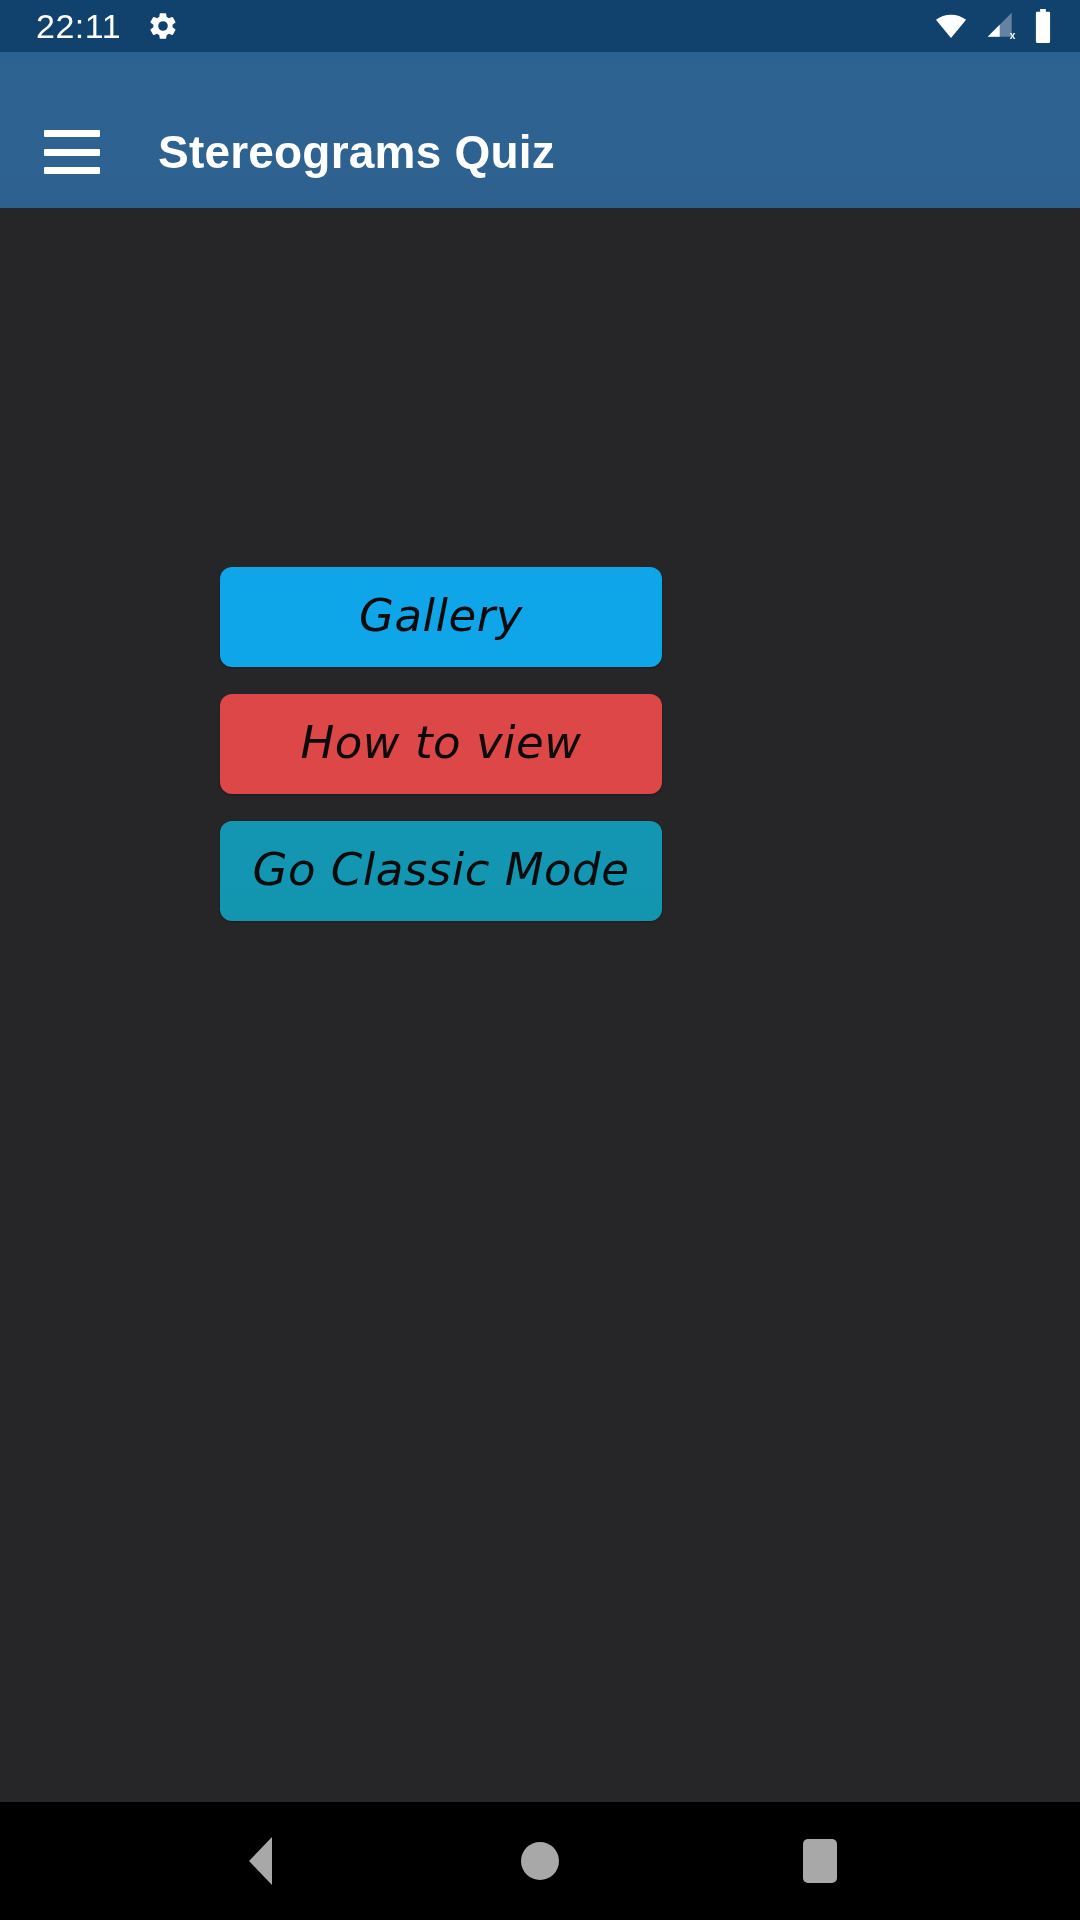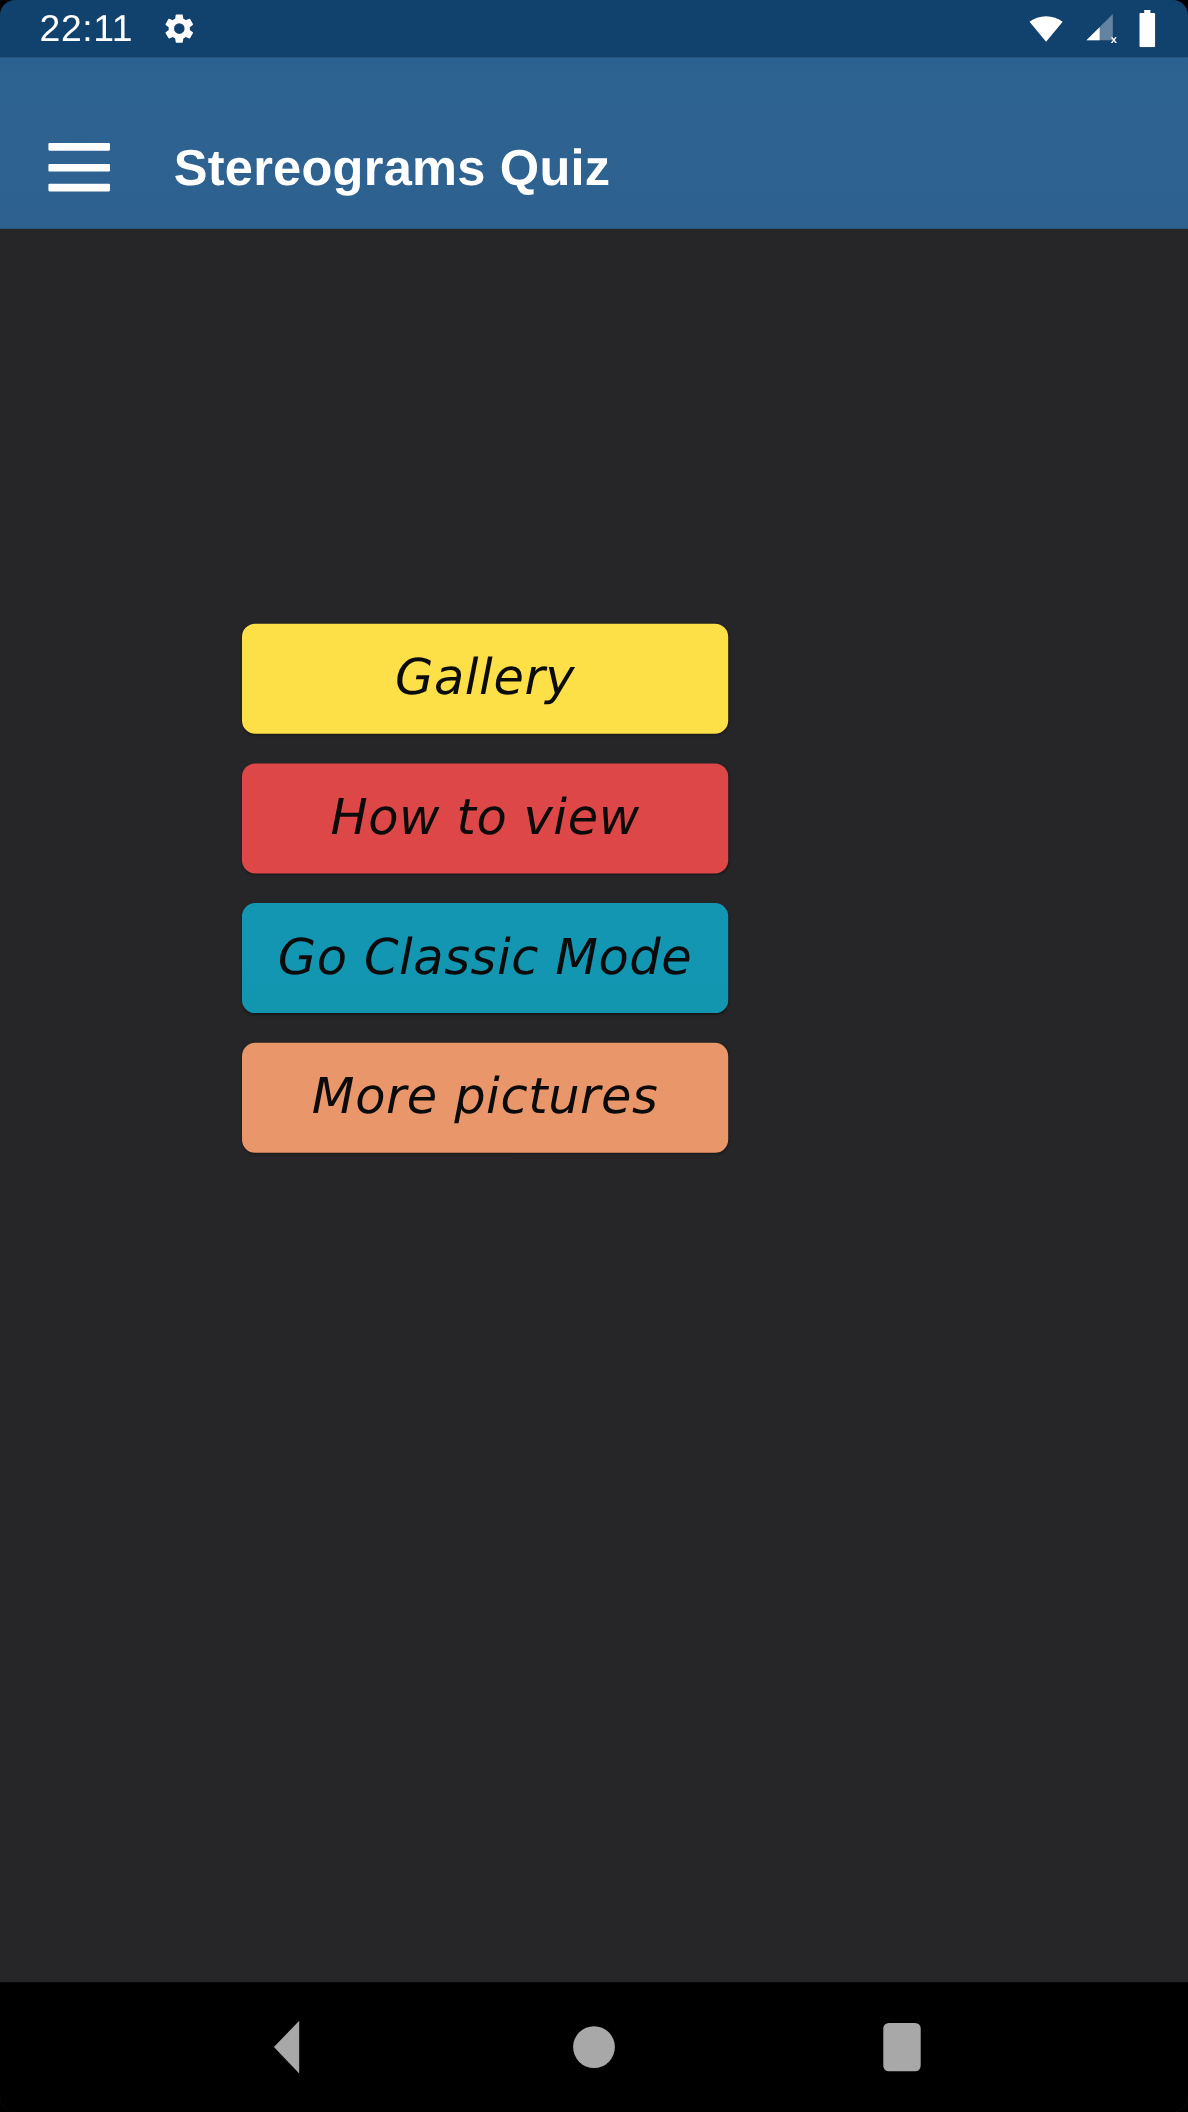--- a/index.html
+++ b/index.html
@@ -11,21 +11,20 @@
     background: #000;
     font-family: "Liberation Sans", sans-serif;
   }
 
   #screen {
     position: relative;
     width: 1080px;
     height: 1920px;
     background: #262628;
     overflow: hidden;
-    border-radius: 14px;
   }
 
   
   .status-bar {
     position: absolute;
     top: 0; left: 0;
     width: 1080px;
     height: 52px;
     background: #11416d;
     display: flex;
@@ -120,21 +119,21 @@
     font-family: "DejaVu Sans", sans-serif;
     font-style: italic;
     font-size: 45px;
     font-weight: 400;
     letter-spacing: 0.5px;
     line-height: 1;
     padding-bottom: 4px;
     box-shadow: 0 1px 2px rgba(0,0,0,0.35);
   }
 
-  .btn-gallery       { background: #fde047; }
+  .btn-gallery       { background: #0ea5e9; }
   .btn-classic-mode  { background: linear-gradient(180deg, #1296b2 0%, #1296b0 100%); }
   .btn-how-to-view   { background: #dd4747; }
   .btn-more-pictures { background: #e9966b; }
 
   
   .nav-bar {
     position: absolute;
     bottom: 0; left: 0;
     width: 1080px;
     height: 118px;
@@ -211,21 +210,20 @@
       <span></span>
     </div>
     <div class="app-title">Stereograms Quiz</div>
   </div>
 
   <div class="content">
     <div class="button-stack">
       <button class="menu-button btn-gallery">Gallery</button>
       <button class="menu-button btn-how-to-view">How to view</button>
       <button class="menu-button btn-classic-mode">Go Classic Mode</button>
-      <button class="menu-button btn-more-pictures">More pictures</button>
     </div>
   </div>
 
   <div class="nav-bar">
     <div class="nav-btn">
       <div class="nav-back"></div>
     </div>
     <div class="nav-btn">
       <div class="nav-home"></div>
     </div>

